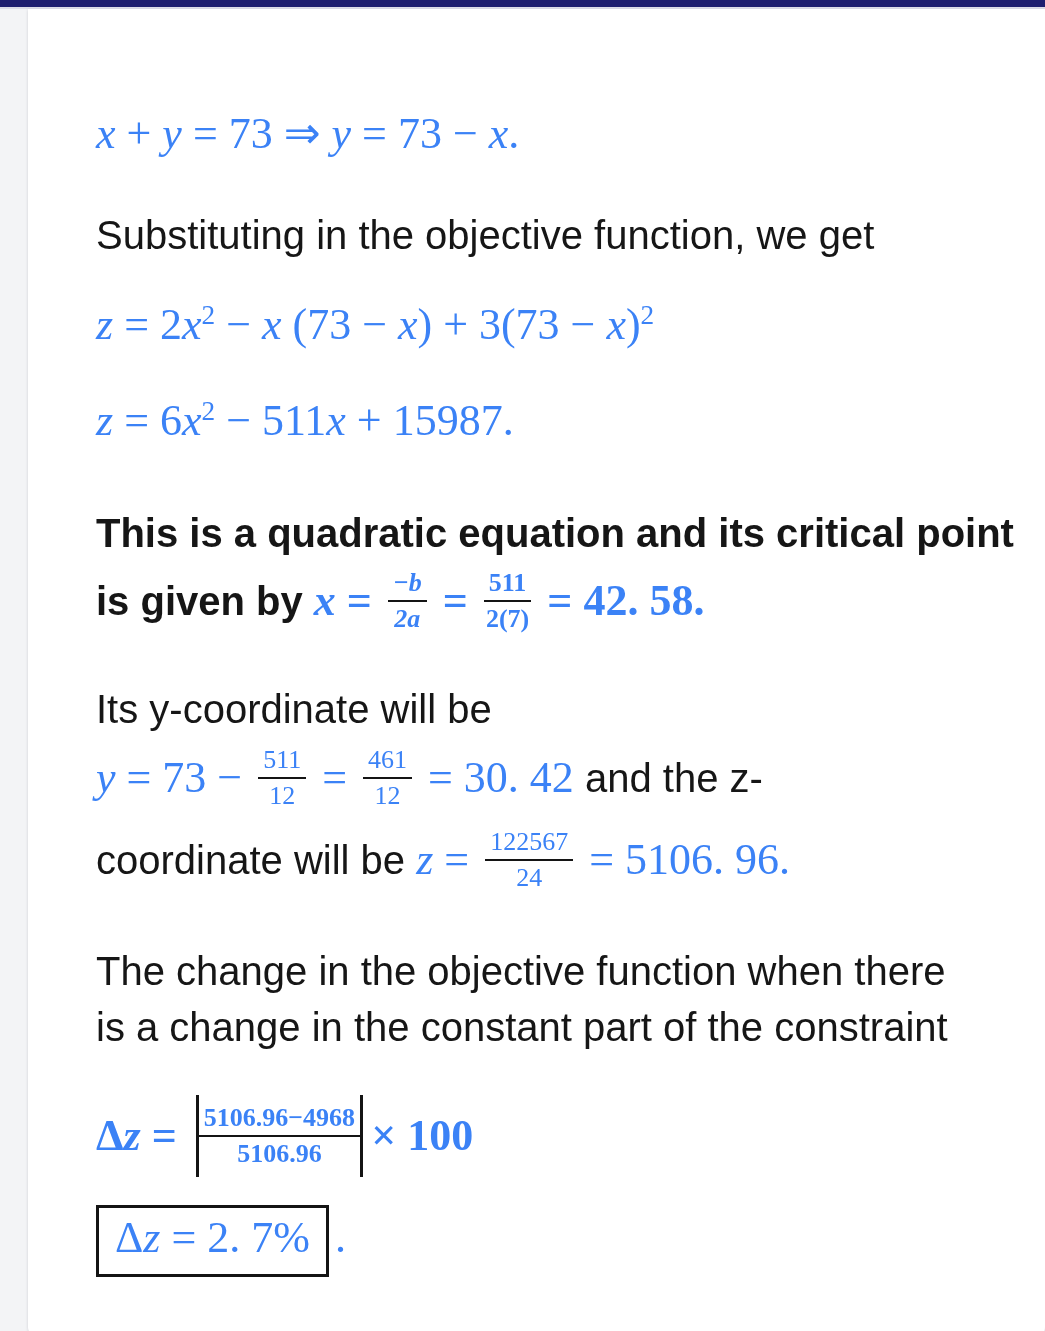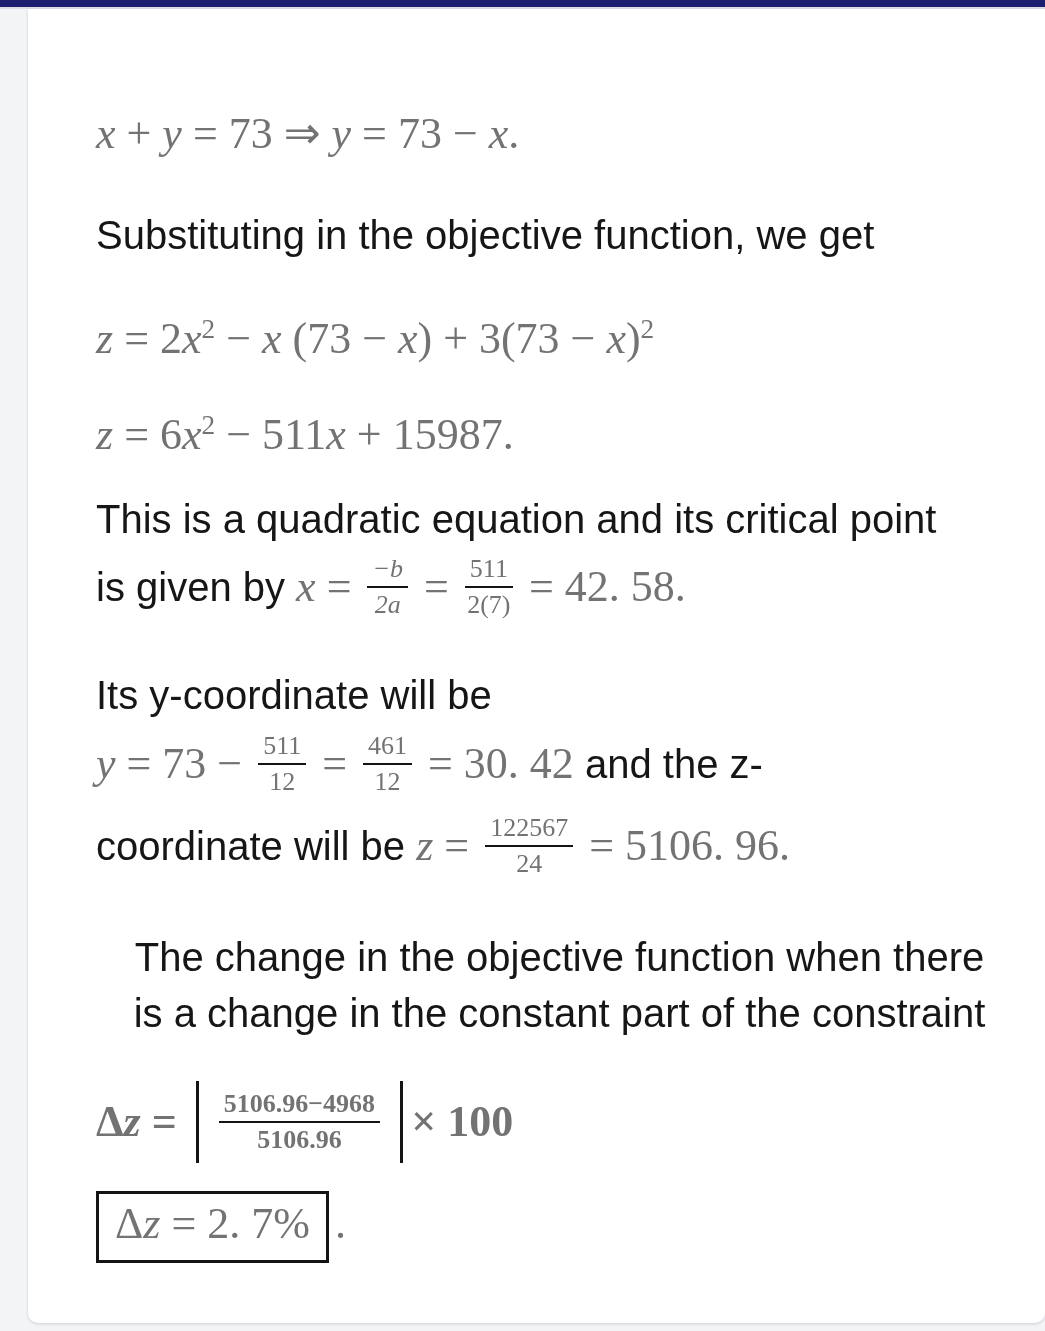--- a/index.html
+++ b/index.html
@@ -12,50 +12,50 @@
     margin-left:28px;
     width:1017px;
     min-height:1281px;
     background:#ffffff;
     border-radius:0 0 10px 10px;
     box-shadow:0 1px 3px rgba(40,40,60,0.18);
     padding:36px 22px 60px 68px;
   }
 
   .prose { font-size:40px; line-height:56px; color:#161616; }
-  .math  { font-family:"Liberation Serif", serif; font-size:44px; color:#737373; }
+  .math  { font-family:"Liberation Serif", serif; font-size:44px; color:#3b82f6; }
   .mi    { font-style:italic; }
   .msup  { font-size:0.62em; vertical-align:0.55em; letter-spacing:0; }
 
   .para-intro        { margin-bottom:40px; }
   .para-intro .math  { line-height:66px; }
-  .para-sub          { margin-bottom:34px; }
+  .para-sub          { margin-bottom:20px; }
   .eqblock           { line-height:64px; margin-bottom:22px; }
-  .eqblock.last      { margin-bottom:24px; }
-  .para-critical     { margin-bottom:40px; }
+  .eqblock.last      { margin-bottom:52px; }
+  .para-critical     { margin-bottom:40px;font-weight:bold; }
   .tall-line         { line-height:80px; }
   .para-ycoord       { margin-bottom:42px; }
   .para-ycoord .tall-line { line-height:82px; }
-  .para-change       { margin-bottom:36px;text-align:center; }
+  .para-change       { margin-bottom:36px; }
   .eq-delta          { line-height:90px; margin-bottom:22px;font-weight:bold; }
   .result-line       { line-height:70px; }
 
   .frac {
     display:inline-flex; flex-direction:column; align-items:center;
     vertical-align:middle; font-size:26px; line-height:30px;
     margin:0 5px; position:relative; top:-4px;
   }
   .frac .num { border-bottom:2.5px solid #141414; padding:0 5px 2px; }
   .frac .den { padding-top:2px; }
   .frac.fi .num, .frac.fi .den { font-style:italic; }
 
   .abs {
     display:inline-flex; align-items:center; vertical-align:middle;
     border-left:3px solid #141414; border-right:3px solid #141414;
-    padding:8px 20px; margin:0 8px; position:relative; top:-4px;
+    padding:8px 0; margin:0 8px; position:relative; top:-4px;
   }
   .abs .frac { margin:0; top:0; }
 
   .resultbox {
     display:inline-block; border:3px solid #141414;
     padding:4px 16px 10px; line-height:52px;
   }
   .dot-after { margin-left:6px; }
 </style>
 </head>

